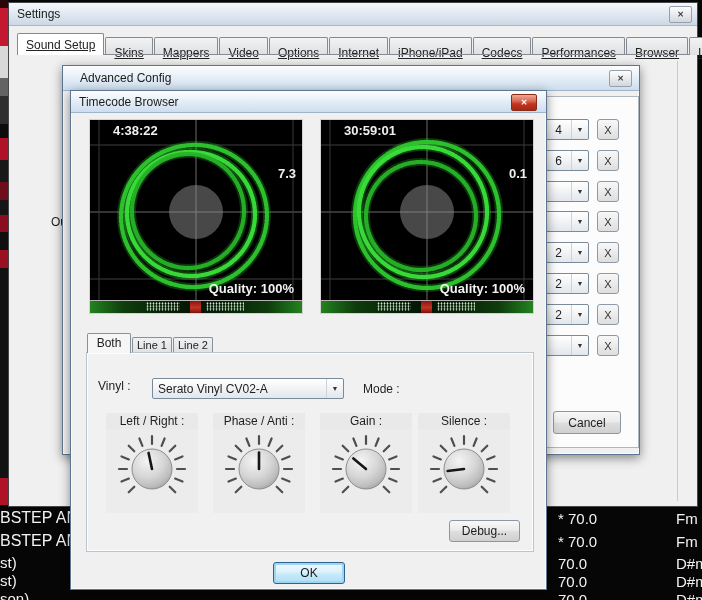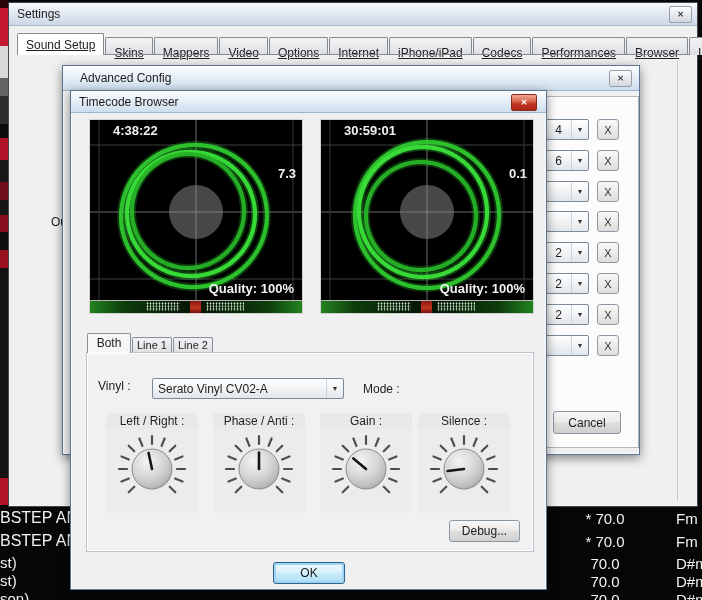--- a/index.html
+++ b/index.html
@@ -73,21 +73,21 @@
 
   .knob-cell{position:absolute;width:92px;background:#ececec;}
   .knob-label{height:16px;font-size:12px;color:#1e1e1e;text-align:center;line-height:16px;background:#e9e9e9;}
   .knob-cell svg{display:block;margin:4px auto 0;}
 
   .field-label{position:absolute;font-size:12px;color:#1d1d1d;white-space:nowrap;}
 
   
   .trk{position:absolute;color:#f2f2f2;white-space:nowrap;overflow:hidden;}
   .trk.name{left:0;width:70px;}
-  .trk.bpm{left:558px;width:94px;text-align:center;font-size:15px;}
+  .trk.bpm{left:558px;width:94px;text-align:left;font-size:15px;}
   .trk.key{left:676px;width:26px;font-size:15px;}
   .trk.partial-title{left:300px;top:589px;width:262px;height:11px;font-size:13px;color:#cfcfcf;}
 </style>
 </head>
 <body>
 
 <svg width="0" height="0" style="position:absolute">
   <defs>
     <radialGradient id="knobgrad" cx="38%" cy="30%" r="75%">
       <stop offset="0%" stop-color="#f4f4f4"></stop>

